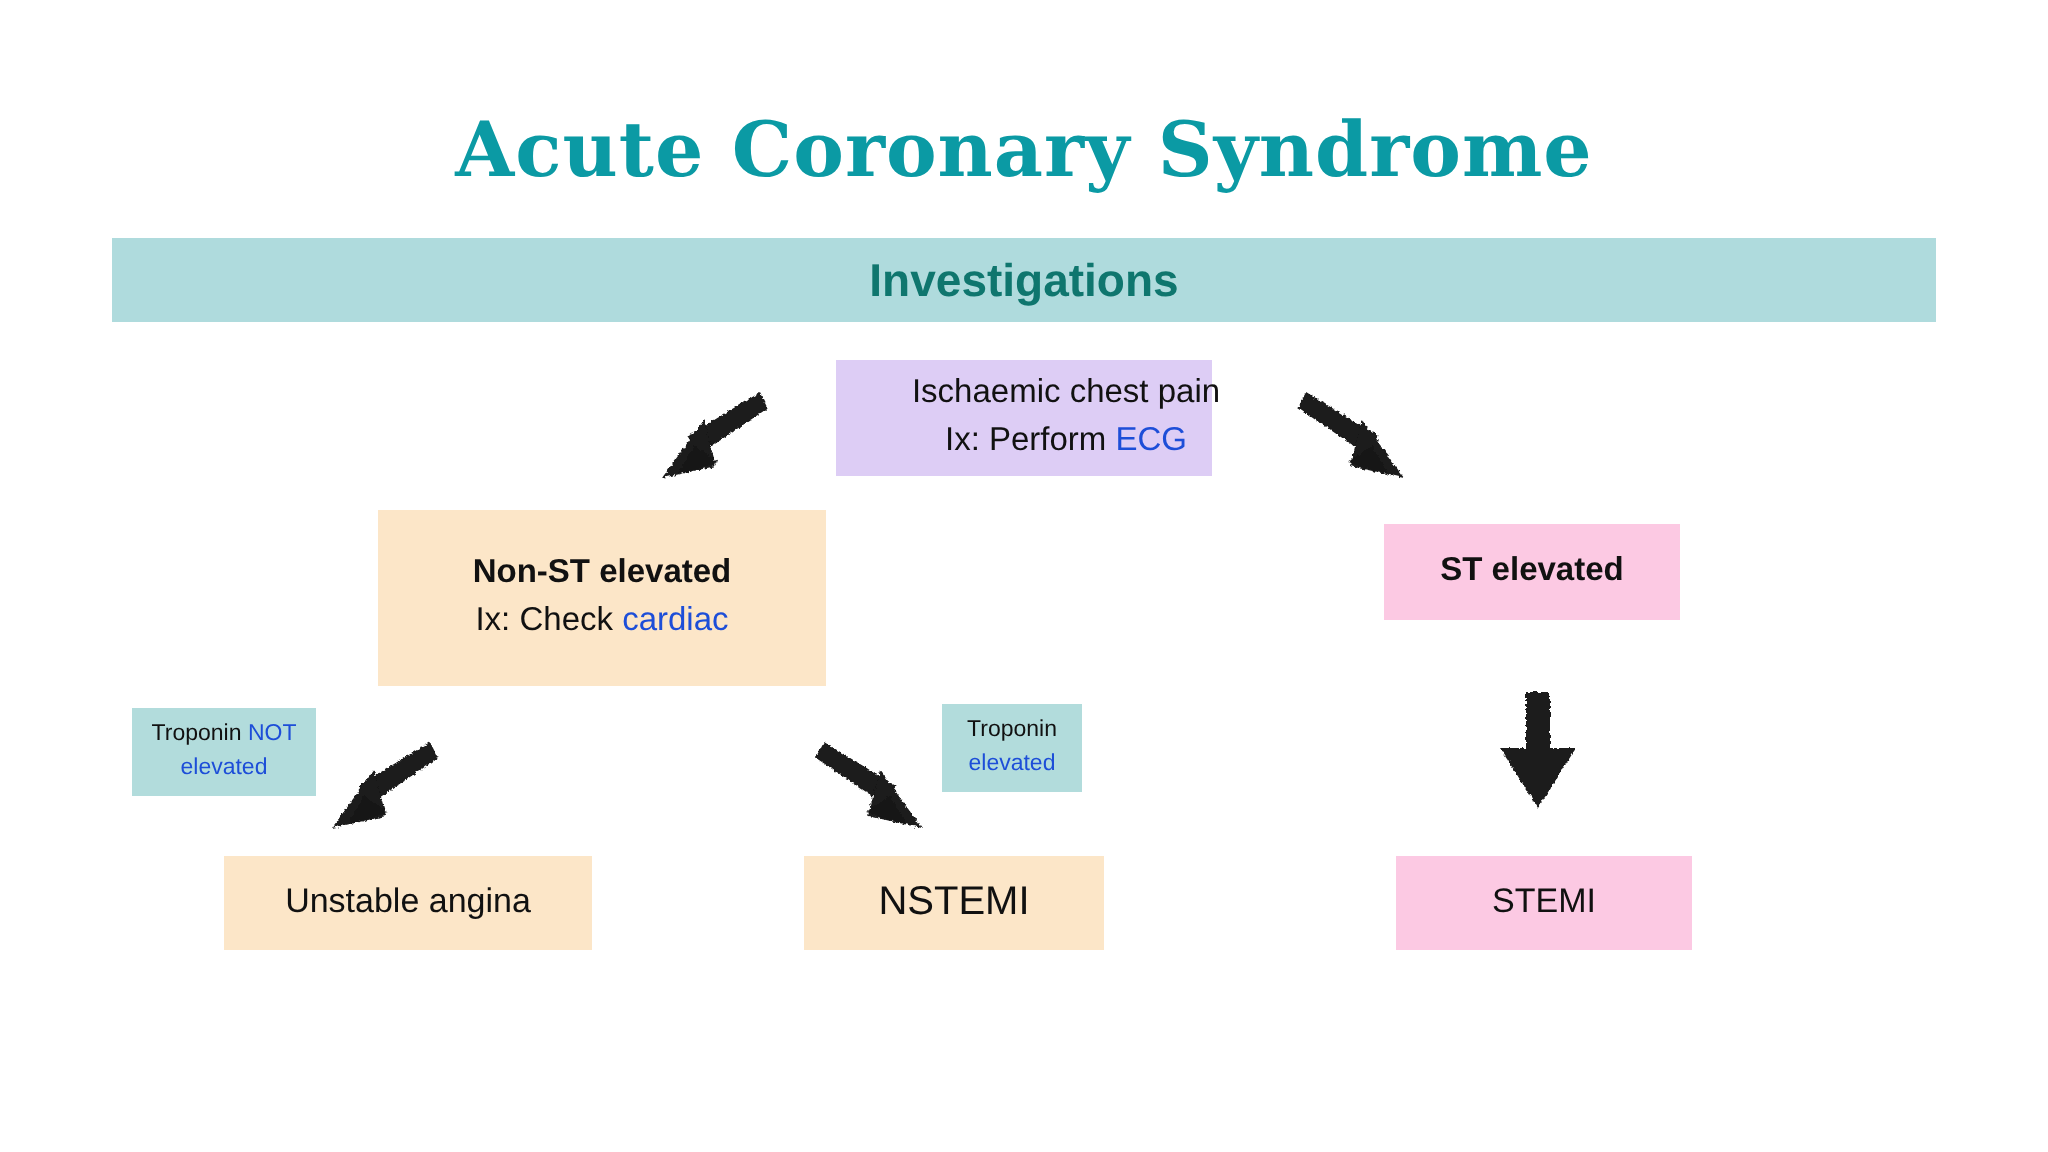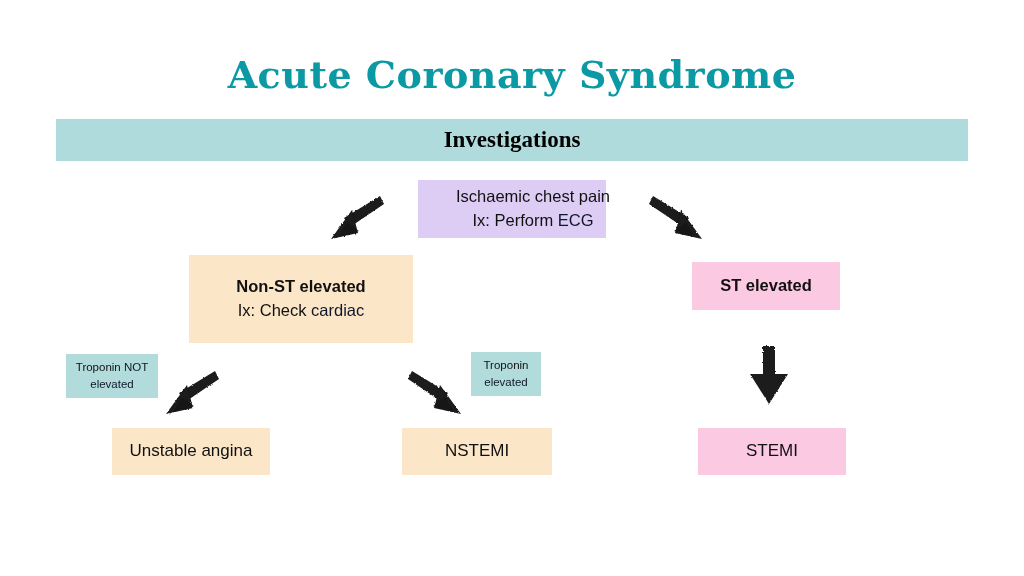--- a/index.html
+++ b/index.html
@@ -39,38 +39,37 @@
     width: 912px;
     height: 42px;
     background: #afdbdd;
     display: flex;
     align-items: center;
     justify-content: center;
   }
   #section-bar .bar-label {
     font-size: 23px;
     font-weight: 700;
-    color: #000000;
-    font-family: Liberation Serif, serif;
+    color: #0f766e;
   }
 
   
   .node {
     position: absolute;
     box-sizing: border-box;
     display: flex;
     flex-direction: column;
     align-items: center;
     justify-content: center;
     text-align: center;
     line-height: 1.45;
   }
   .node .line { display: block; white-space: nowrap; }
   .node .title-line { font-weight: 700; }
-  .red { color: #0f172a; }
+  .red { color: #1d4ed8; }
 
   .lav  { background: #ddcdf5; padding-left: 42px; }
   .peach{ background: #fce6c8; }
   .pink { background: #fcc9e3; }
   .teal { background: #b2dcdc; }
 
   #node-chest-pain {
     left: 418px; top: 180px; width: 188px; height: 58px;
     font-size: 16.5px;
   }
@@ -85,26 +84,26 @@
   #node-trop-not {
     left: 66px; top: 354px; width: 92px; height: 44px;
     font-size: 11.5px;
     align-items: center;
   }
   #node-trop-elev {
     left: 471px; top: 352px; width: 70px; height: 44px;
     font-size: 11.5px;
   }
   #node-unstable {
-    left: 112px; top: 428px; width: 158px; height: 47px;
+    left: 112px; top: 428px; width: 184px; height: 47px;
     font-size: 17px;
   }
   #node-nstemi {
     left: 402px; top: 428px; width: 150px; height: 47px;
-    font-size: 17px;
+    font-size: 20px;
   }
   #node-stemi {
     left: 698px; top: 428px; width: 148px; height: 47px;
     font-size: 17px;
   }
 
   
   .arrow {
     position: absolute;
     width: 62px;

